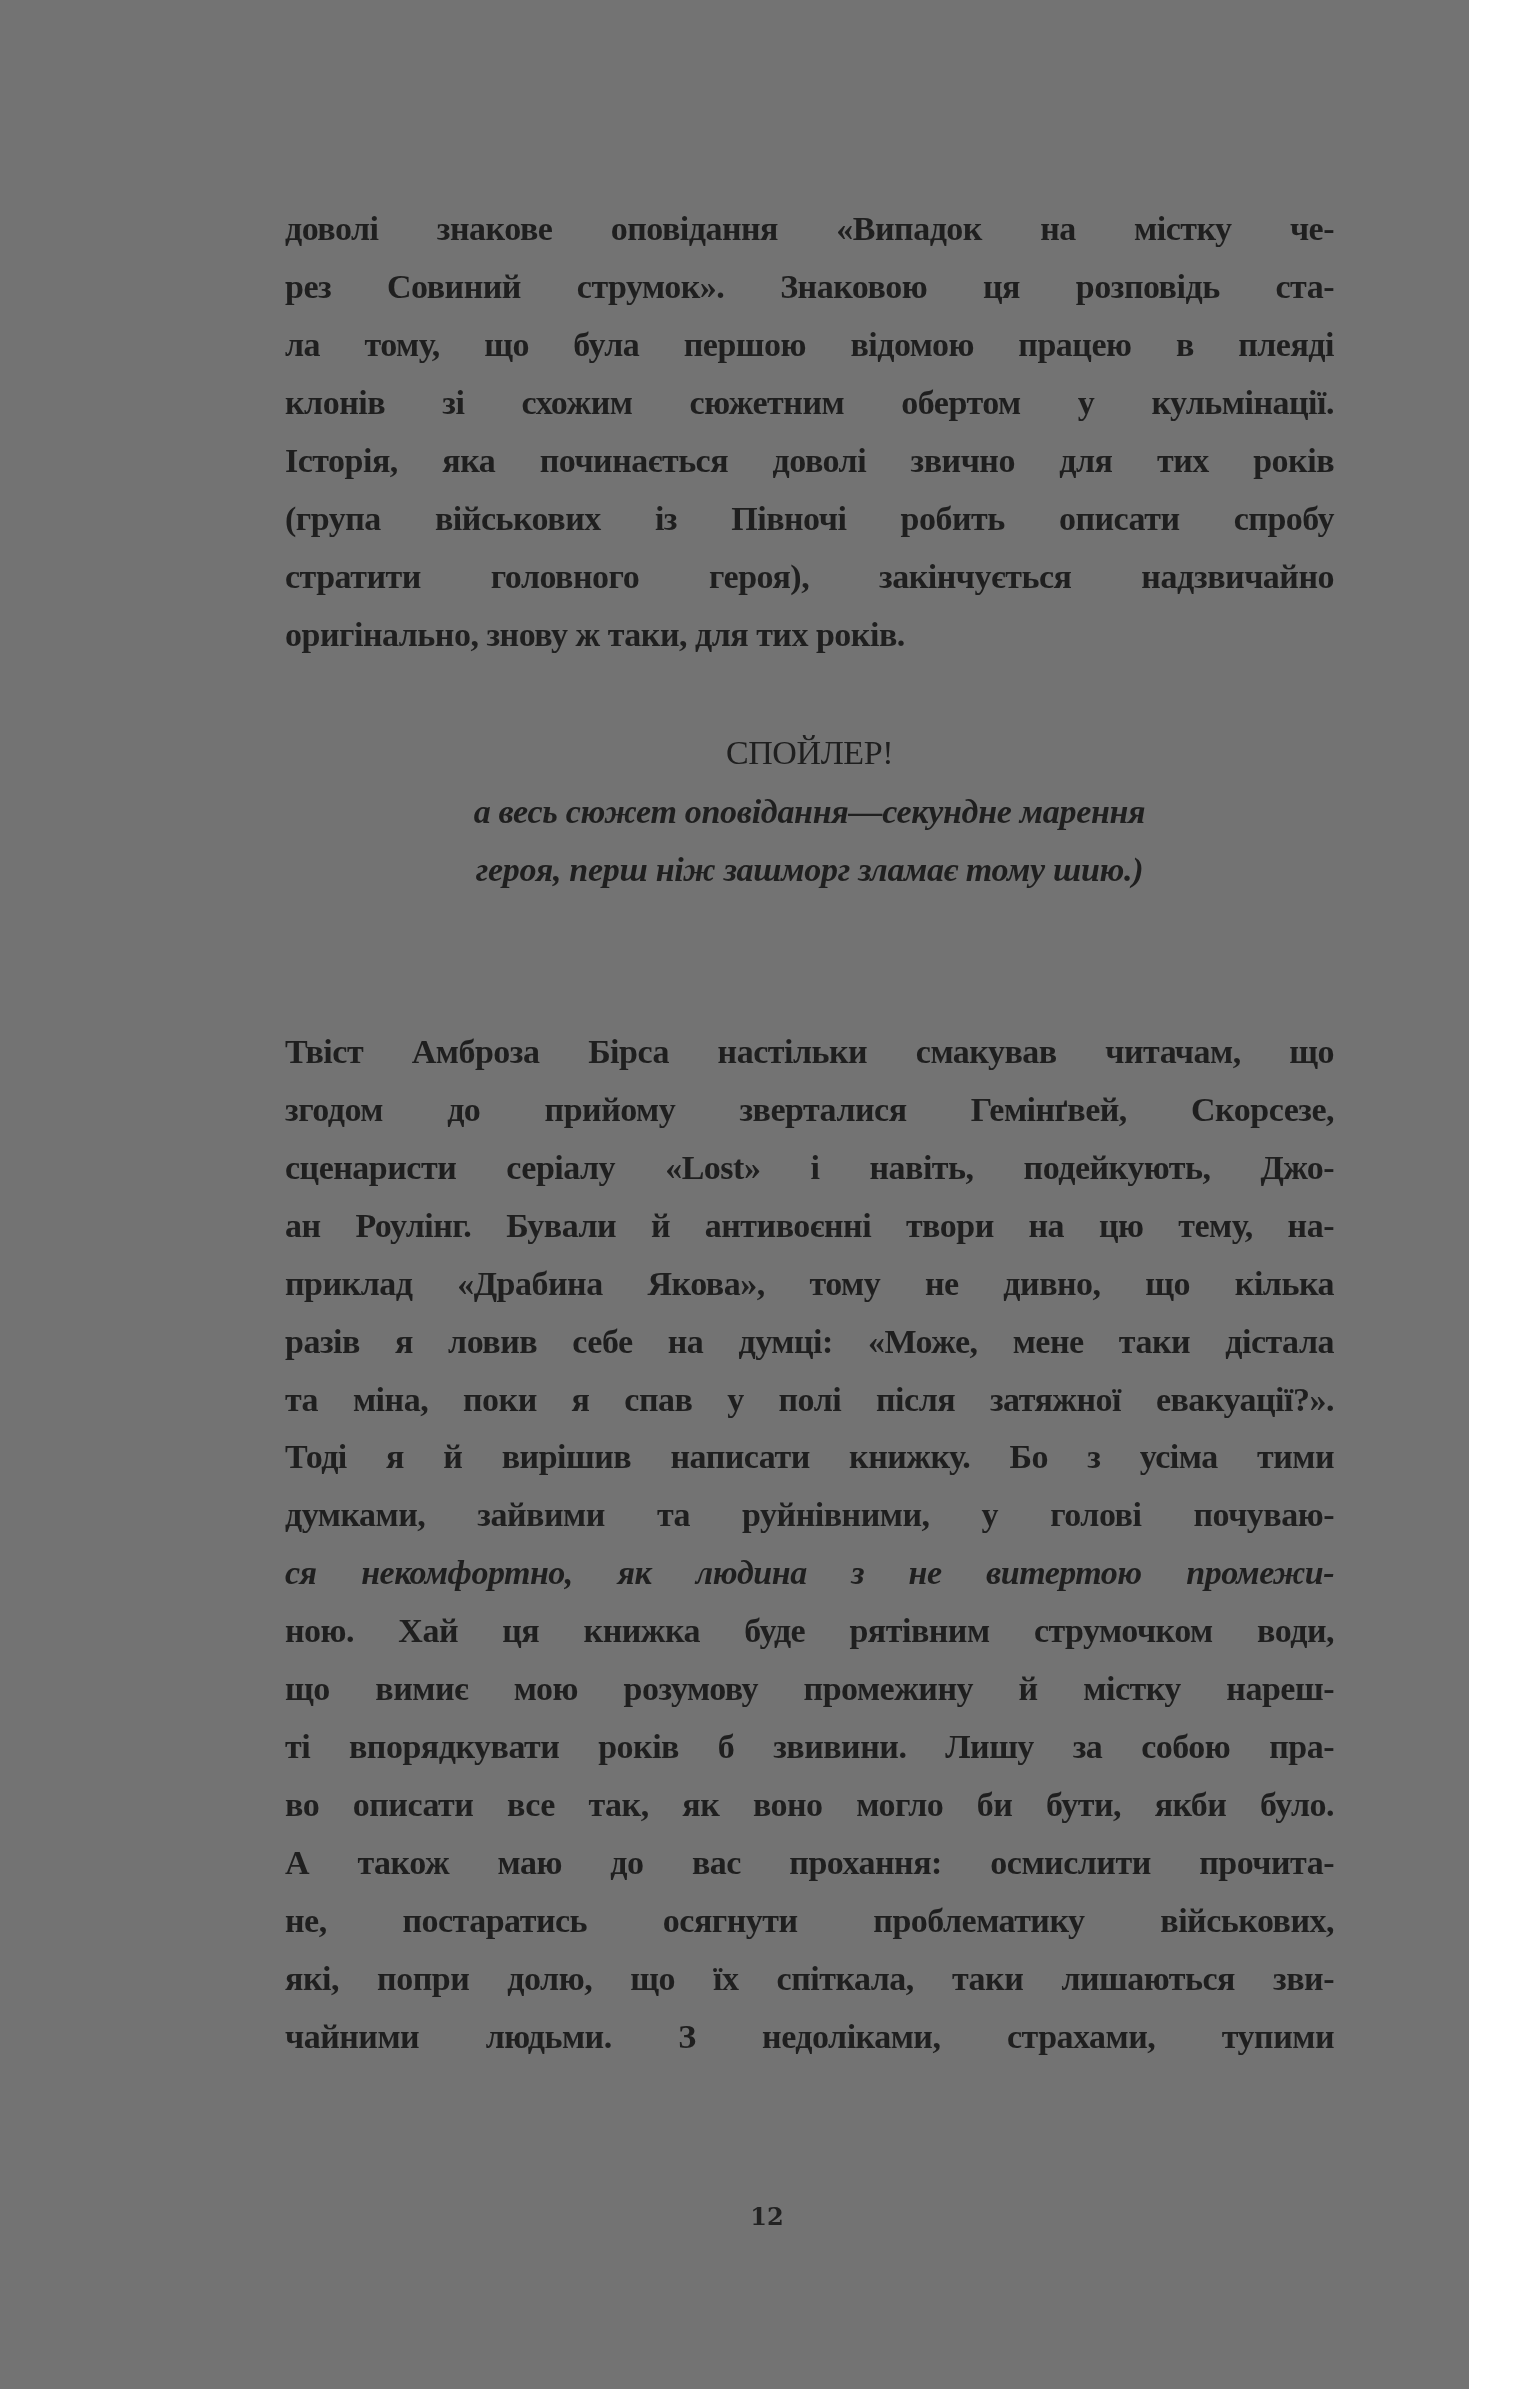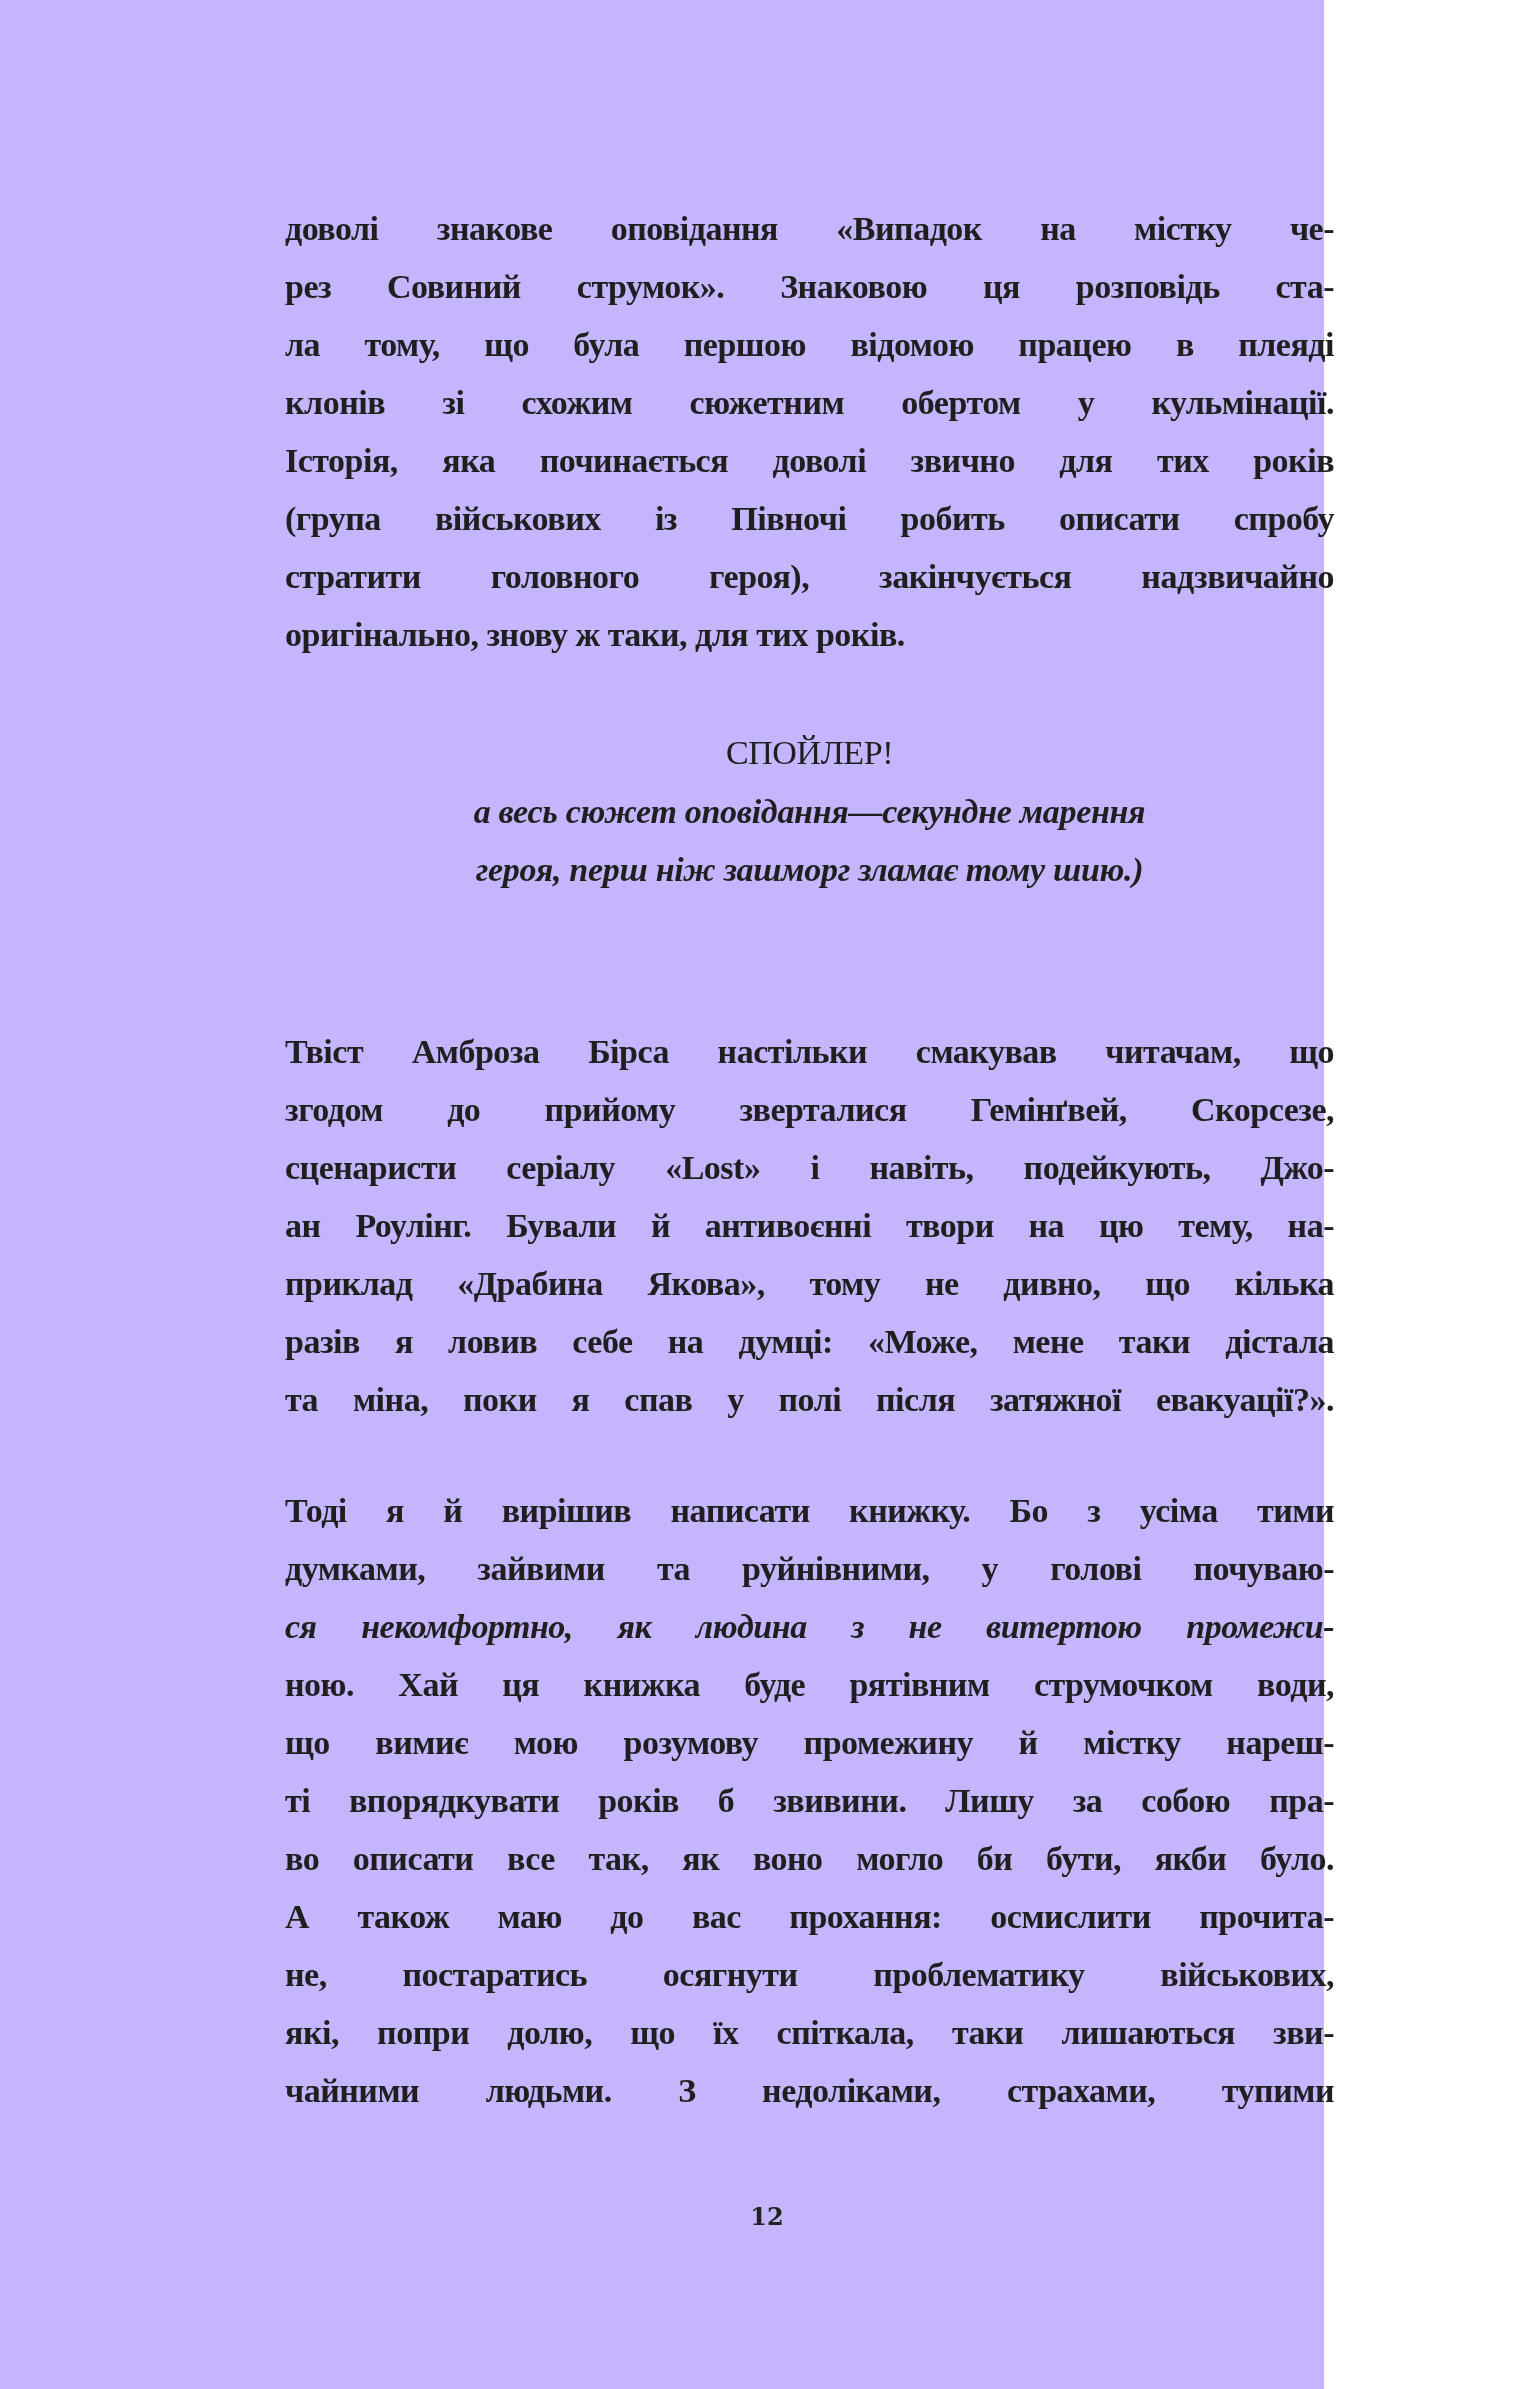--- a/index.html
+++ b/index.html
@@ -11,24 +11,23 @@
       width: 1534px;
       height: 2389px;
       position: relative;
       overflow: hidden;
       color: #1f1f1f;
       font-family: "DejaVu Serif", "Liberation Serif", serif;
     }
     .page {
       position: absolute;
       left: 0; top: 0;
-      width: 1300px;
+      width: 1469px;
       height: 2389px;
-      background: #c4b5fd;
-      padding-left: 24px;
+      background: #737373;
     }
     .text-block {
       position: absolute;
       left: 285px;
       width: 1049px;
     }
     .line {
       display: block;
       height: 58px;
       line-height: 58px;
@@ -40,21 +39,21 @@
       text-align-last: justify;
       font-family: "Liberation Serif", "DejaVu Serif", serif;
       transform: scaleX(1);
     }
     .line.last {
       text-align: left;
       text-align-last: left;
     }
     #para-1 { top: 200px; }
     #para-2 { top: 1023px; }
-    #para-3 { top: 1482px; }
+    #para-3 { top: 1428px; }
 
     .spoiler-heading {
       position: absolute;
       left: 285px;
       width: 1049px;
       top: 724px;
       height: 58px;
       line-height: 58px;
       text-align: center;
       font-size: 34px;

